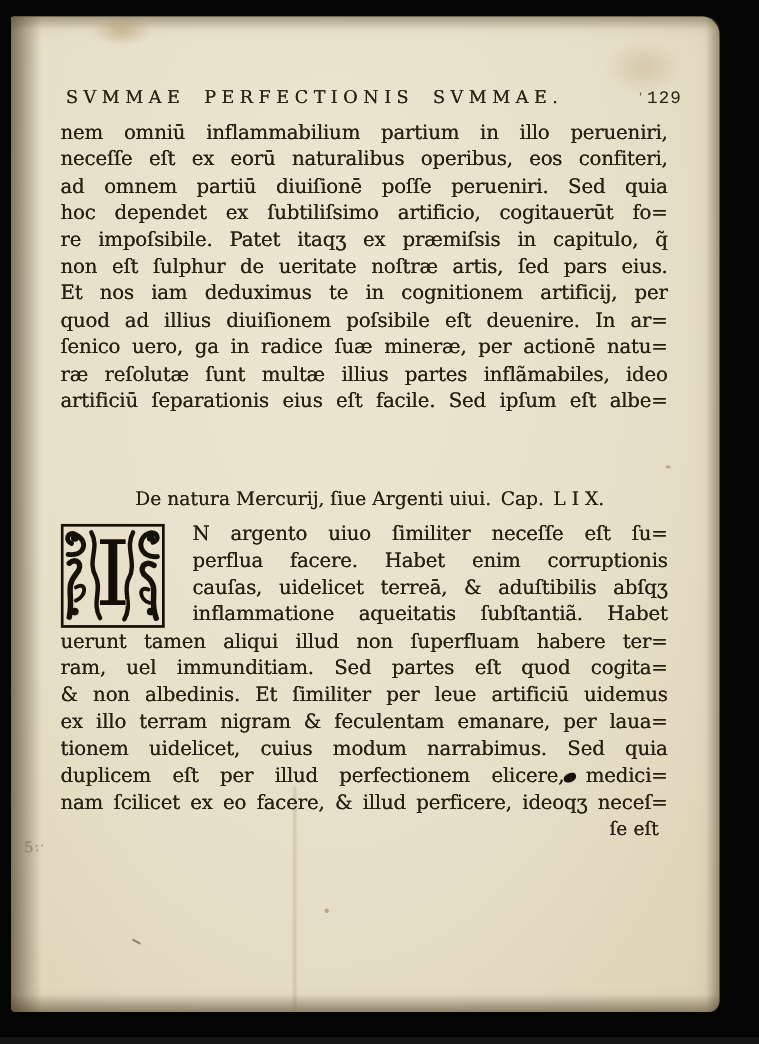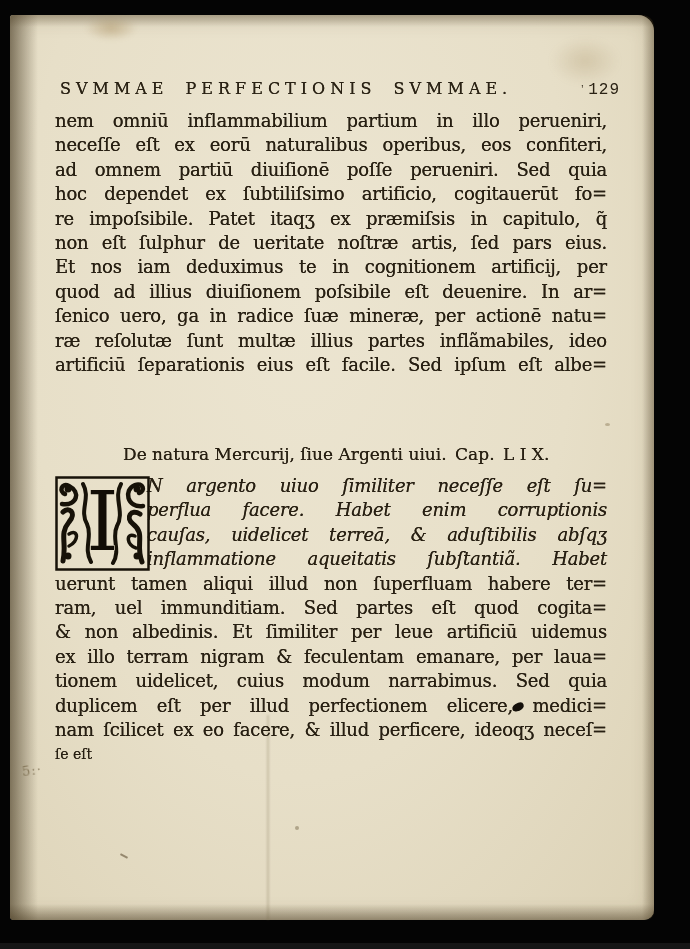--- a/index.html
+++ b/index.html
@@ -31,23 +31,23 @@
   
   .para{position:absolute;left:45px;width:552px;}
   .para1{top:94px;}
   .line{height:24.4px;line-height:24.4px;font-size:18px;letter-spacing:-0.2px;color:#271f12;
         text-align:justify;text-align-last:justify;
         text-shadow:0 0 .5px rgba(39,31,18,.95);}
   .chapter-heading{position:absolute;left:85px;top:429px;font-size:17px;color:#271f12;
         text-shadow:0 0 .5px rgba(39,31,18,.9);margin-left:28px;}
   .para2{top:459px;}
   .dropcap{position:absolute;left:0;top:2px;width:95px;height:95px;}
-  .beside .line{margin-left:92px;font-style:italic;}
-  .catchword{height:24.4px;line-height:24.4px;font-size:14px;color:#271f12;
-        padding-right:8px;text-shadow:0 0 .5px rgba(39,31,18,.9);}
+  .beside .line{margin-left:120px;}
+  .catchword{height:24.4px;line-height:24.4px;font-size:17px;color:#271f12;
+        text-align:right;padding-right:8px;text-shadow:0 0 .5px rgba(39,31,18,.9);}
   
   .ink-blot{position:absolute;left:502px;top:688px;width:12px;height:8px;background:#14100a;
         border-radius:60% 40% 55% 45%;transform:rotate(-18deg);}
   .faint-mark{position:absolute;left:12px;top:748px;font-size:13px;letter-spacing:1px;
         color:rgba(100,84,52,.6);transform:rotate(-7deg);filter:blur(.4px);}
   .stain-top{position:absolute;left:74px;top:0px;width:54px;height:26px;border-radius:50%;
         background:radial-gradient(ellipse, rgba(150,118,62,.38), rgba(150,118,62,0) 70%);filter:blur(2px);}
   .stain-topright{position:absolute;left:540px;top:22px;width:70px;height:48px;border-radius:50%;
         background:radial-gradient(ellipse, rgba(140,112,60,.20), rgba(140,112,60,0) 70%);filter:blur(3px);}
   .crease{position:absolute;left:257px;top:700px;width:2px;height:205px;

